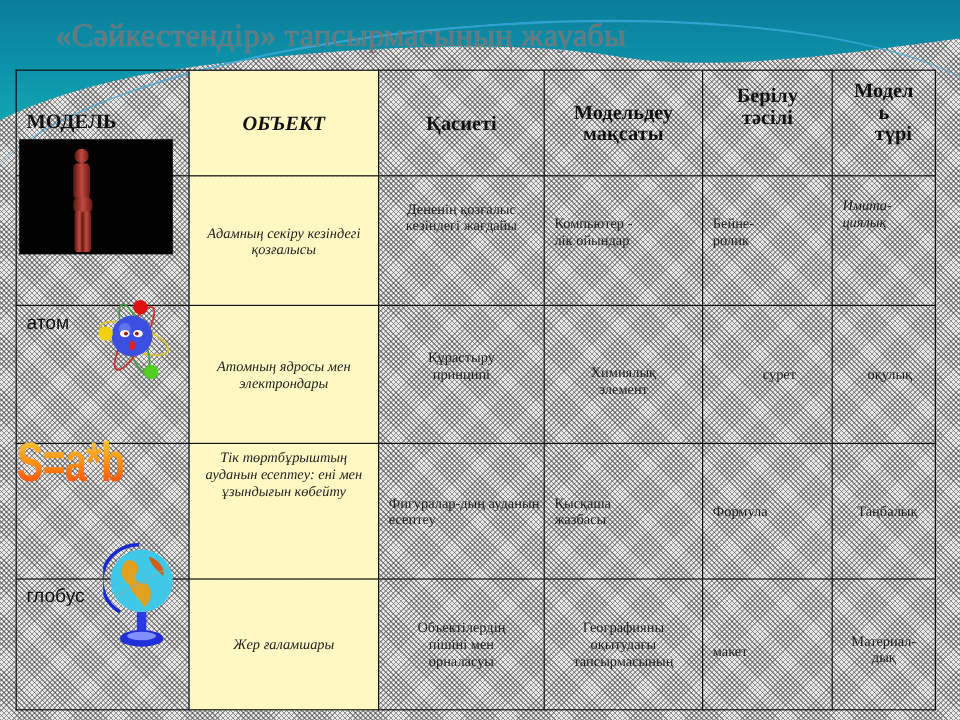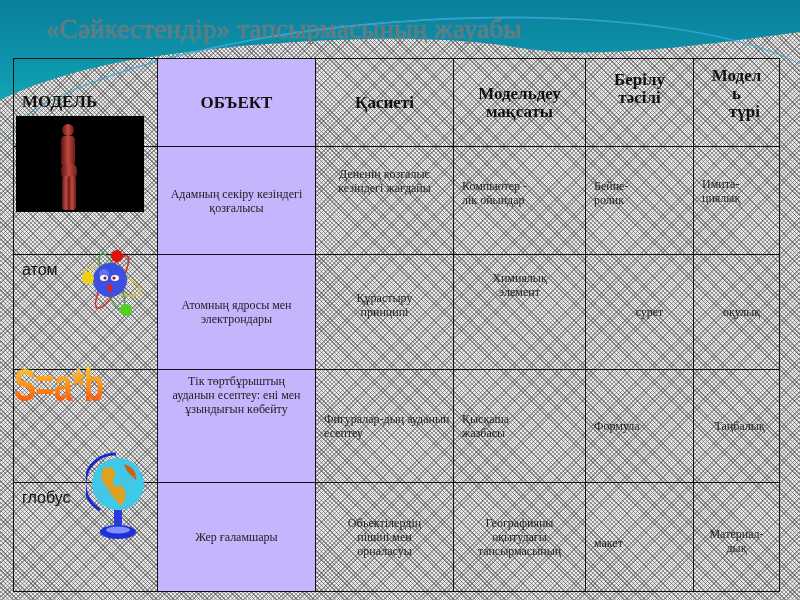--- a/index.html
+++ b/index.html
@@ -29,21 +29,21 @@
     text-shadow: 0 0 1px rgba(255,255,255,0.3);
   }
   table.grid {
     position:absolute; left:13px; top:58px;
     border-collapse:collapse; table-layout:fixed;
   }
   table.grid td {
     border:1.5px solid #111; padding:0; vertical-align:middle; text-align:center;
     font-size:12px; color:#222; line-height:14px;
   }
-  td.white { background:#c4b5fd; }
+  td.white { background:#fef9c3;font-style:italic; }
   td.hatch { background:transparent; }
   .hdr { font-weight:bold; font-size:17px; line-height:18px; color:#111; }
   .hdr-top { vertical-align:top !important; padding-top:12px !important; }
   .model-label { font-family:"Liberation Sans", sans-serif; font-size:16px; color:#111; position:absolute; }
   .cell-rel { position:relative; height:100%; }
   .leftish { text-align:left !important; padding-left:8px !important; }
   .obj { font-size:13px; line-height:17px; color:#333; }
   .obj-red { color:#6a4040; }
   .figure-box { position:absolute; left:16px; top:116px; width:128px; height:96px; background:#000; }
   .formula {
@@ -96,32 +96,32 @@
       <div class="hdr" style="padding-left:16px;">түрі</div>
     </td>
   </tr>
 
   <tr style="height:108px">
     <td class="hatch"></td>
     <td class="white obj obj-red" style="padding:0 6px;">Адамның  секіру кезіндегі қозғалысы</td>
     <td class="hatch" style="vertical-align:top; padding-top:20px;">Дененің қозғалыс кезіндегі жағдайы</td>
     <td class="hatch leftish" style="vertical-align:top; padding-top:32px; padding-right:40px;">Компьютер - лік  ойындар</td>
     <td class="hatch leftish" style="vertical-align:top; padding-top:32px; padding-right:50px;">Бейне- ролик</td>
-    <td class="hatch leftish" style="vertical-align:top; padding-top:30px; padding-right:30px;">Имита- циялық</td>
+    <td class="hatch leftish" style="vertical-align:top; padding-top:17px; padding-right:30px;font-style:italic;">Имита- циялық</td>
   </tr>
 
   <tr style="height:115px">
     <td class="hatch" style="vertical-align:top;">
       <div class="cell-rel">
             <span class="model-label" style="left:8px; top:8px;">атом</span>
           </div>
     </td>
     <td class="white obj" style="padding:0 18px;margin-left:46px;">Атомның ядросы мен электрондары</td>
     <td class="hatch" style="vertical-align:top; padding-top:36px; padding-left:20px; padding-right:20px;">Құрастыру принципі</td>
-    <td class="hatch" style="vertical-align:top; padding-top:16px; padding-left:30px; padding-right:30px;">Химиялық элемент</td>
+    <td class="hatch" style="vertical-align:top; padding-top:48px; padding-left:30px; padding-right:30px;">Химиялық элемент</td>
     <td class="hatch" style="vertical-align:top; padding-top:50px; padding-left:20px;">сурет</td>
     <td class="hatch" style="vertical-align:top; padding-top:50px; padding-left:10px;">оқулық</td>
   </tr>
 
   <tr style="height:113px">
     <td class="hatch"></td>
     <td class="white obj" style="vertical-align:top; padding:4px 8px 0;">Тік  төртбұрыштың ауданын есептеу: ені  мен  ұзындығын көбейту</td>
     <td class="hatch leftish" style="margin-top:19px;">Фигуралар-дың ауданын  есептеу</td>
     <td class="hatch leftish" style="padding-right:60px;">Қысқаша жазбасы</td>
     <td class="hatch leftish" style="padding-left:8px !important;">Формула</td>

